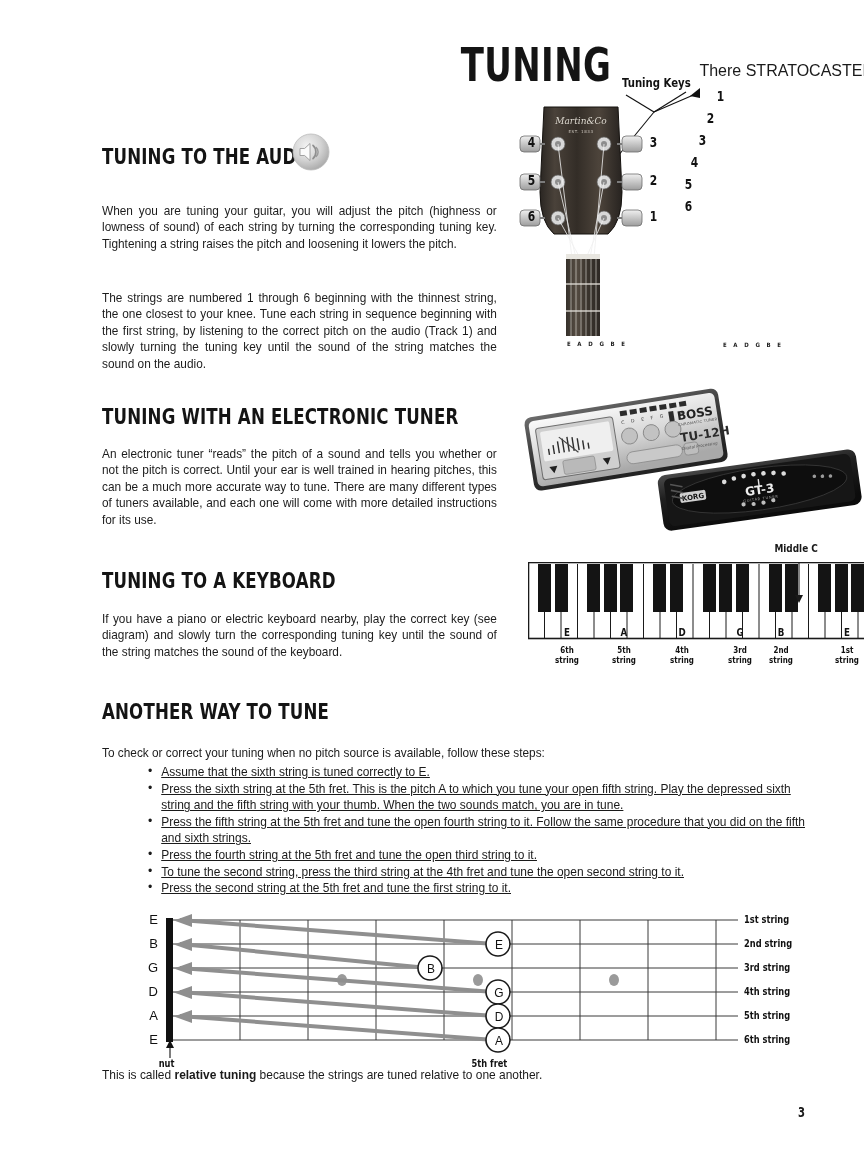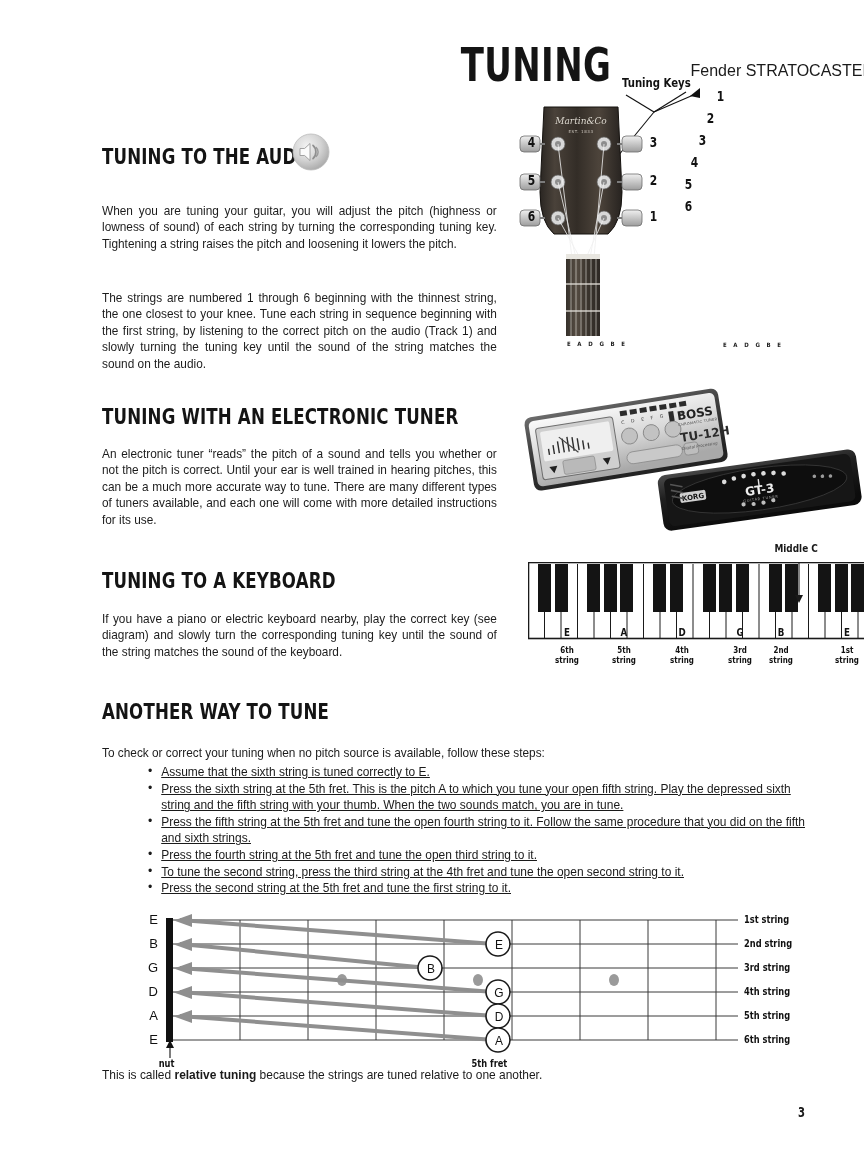--- a/index.html
+++ b/index.html
@@ -307,21 +307,21 @@
       </g>
       </svg><div></div>
 
       
       <g>
         <path d="M196 48 Q214 18 246 20 Q278 22 282 52
                  L278 96 Q276 130 262 150 Q250 168 236 178
                  L206 178 Q200 150 200 120 Z" fill="url(#elecbody)" stroke="#b4b4b4" stroke-width="1">
         
         <circle cx="250" cy="46" r="30" fill="url(#elecbody)" stroke="#b9b9b9" stroke-width="0.9">
-        <text x="258" y="122" font-family="DejaVu Serif, serif" font-size="11" font-style="italic" fill="#3a3a3a" transform="rotate(-8 258 122)">Fender</text>
+        <text x="258" y="122" font-family="DejaVu Serif, serif" font-size="11" font-style="italic" fill="#3a3a3a" transform="rotate(-8 258 122)">There</text>
         <text x="258" y="78" font-family="DejaVu Sans, sans-serif" font-size="4.2" fill="#8d8d8d" transform="rotate(70 258 78)" letter-spacing="0.8">STRATOCASTER</text>
 
         
         <g fill="#dedede" stroke="#6a6a6a" stroke-width="0.7">
           <circle cx="224" cy="34" r="7.5">
           <circle cx="216" cy="56" r="7.5">
           <circle cx="208" cy="78" r="7.5">
           <circle cx="200" cy="100" r="7.5">
           <circle cx="196" cy="122" r="7.5">
           <circle cx="196" cy="144" r="7.5">

